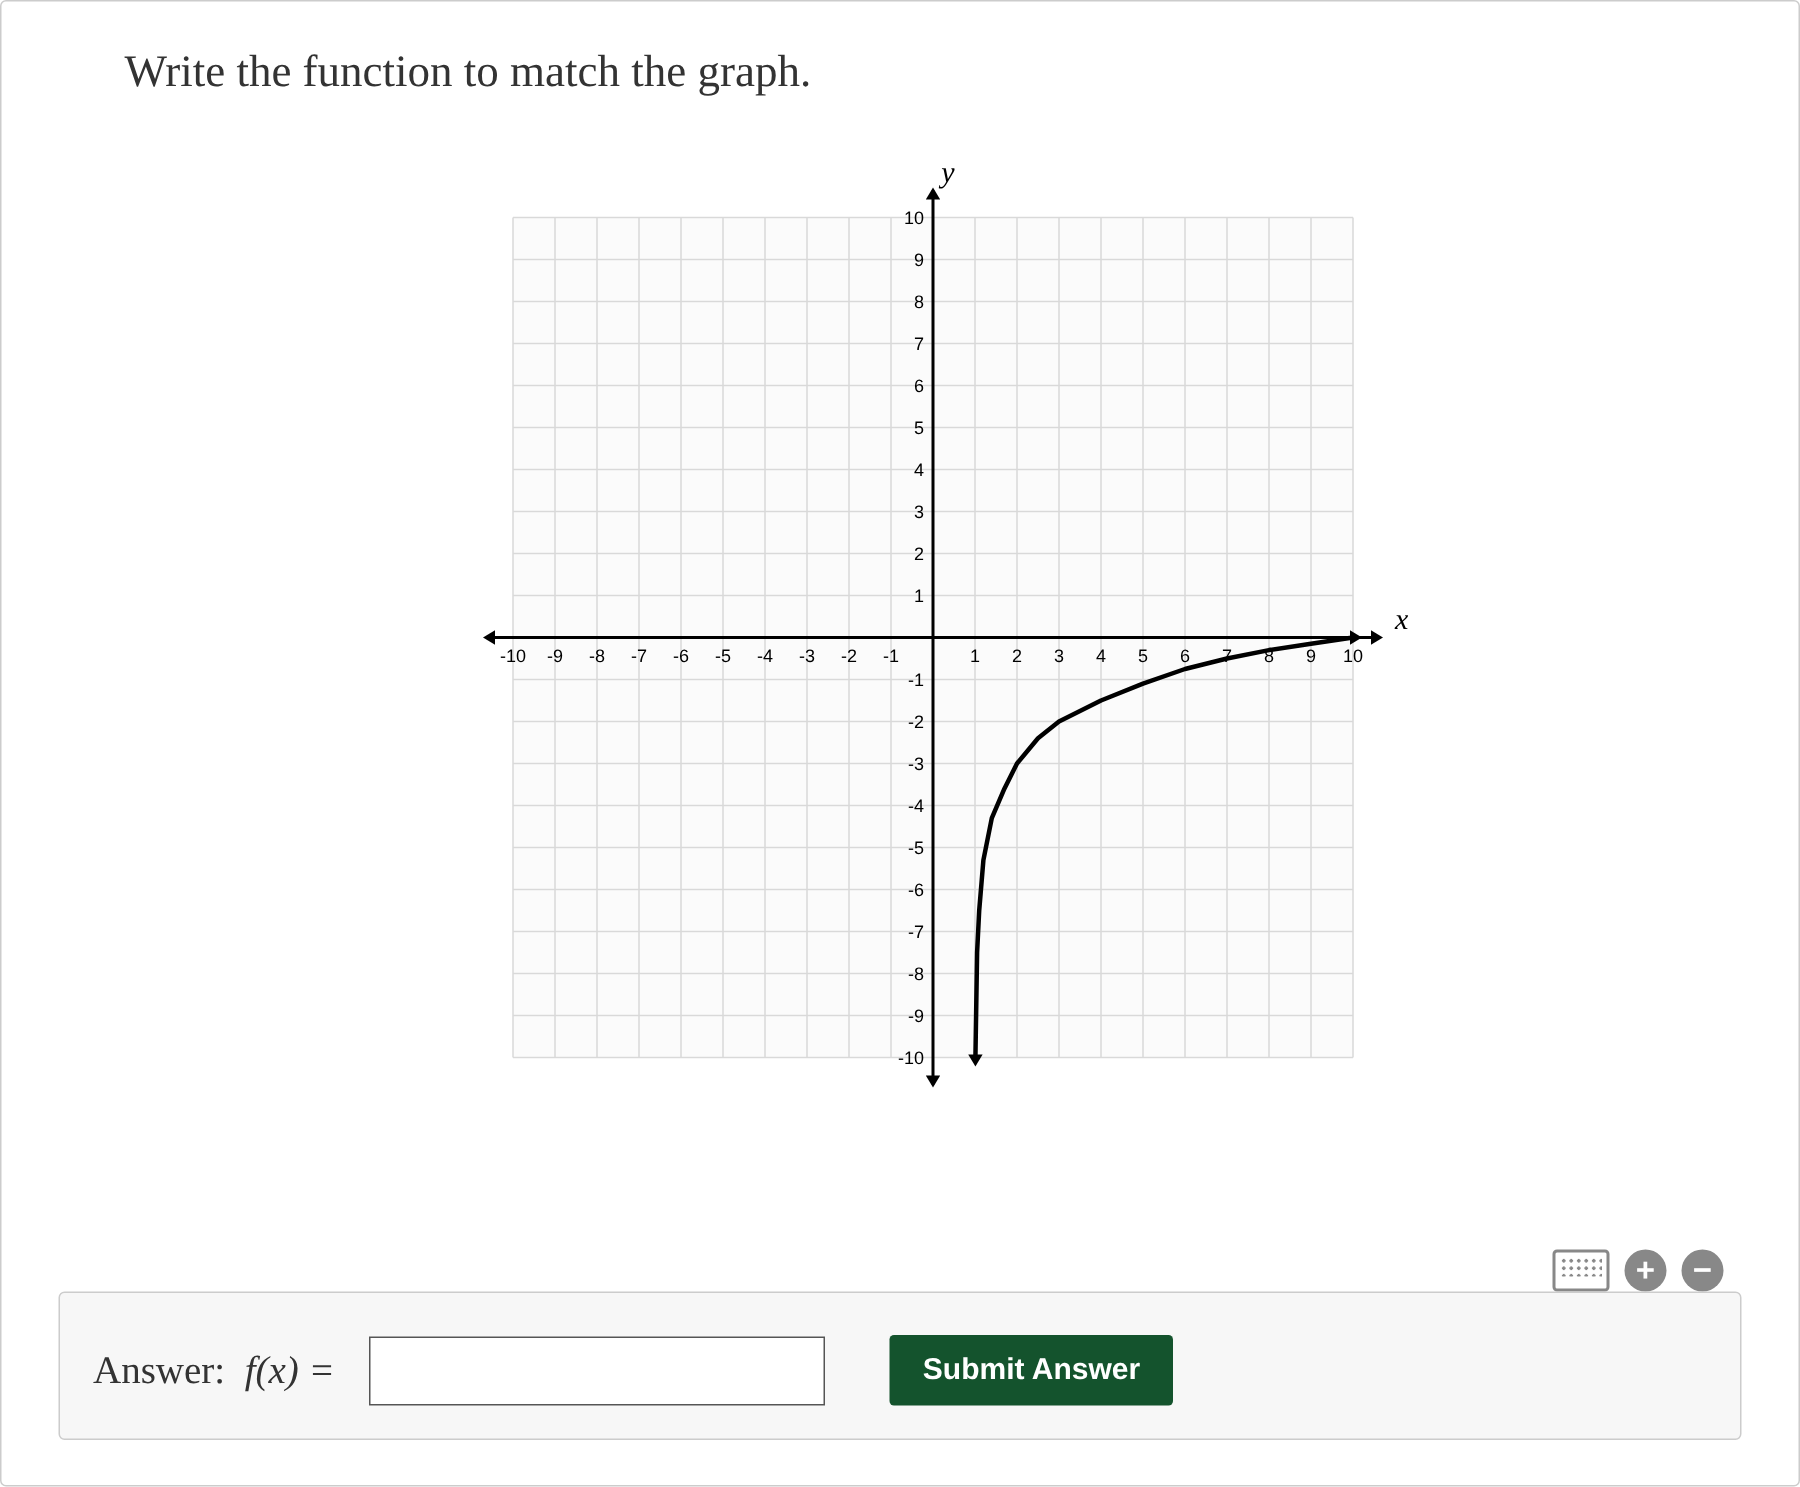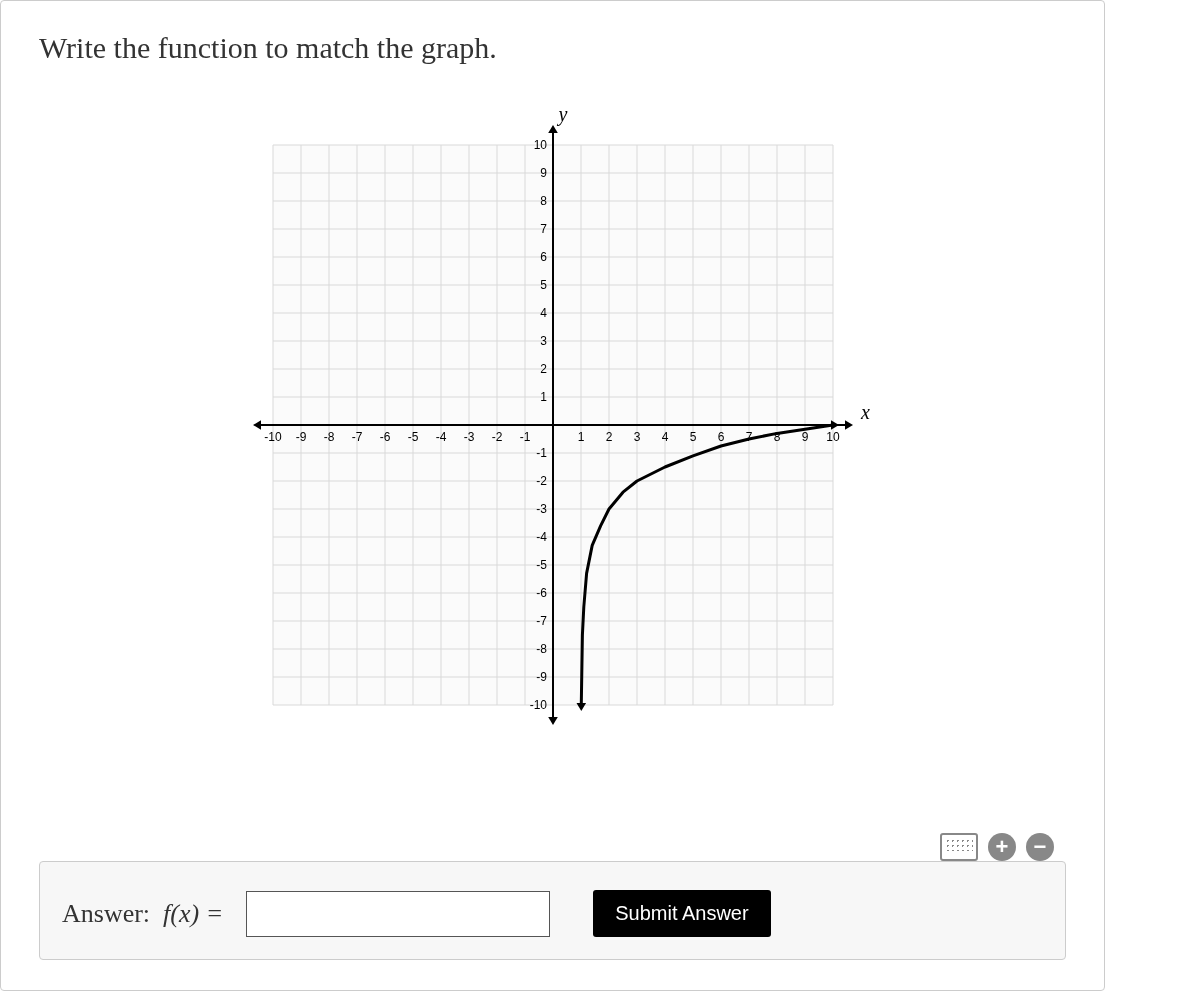--- a/index.html
+++ b/index.html
@@ -3,26 +3,27 @@
 <meta charset="utf-8">
 <style>
   body {
     margin: 0;
     padding: 0;
     font-family: Georgia, 'Times New Roman', serif;
     background: #fff;
     color: #333;
   }
   .container {
-    width: 1105px;
+    width: 1200px;
     height: 991px;
     position: relative;
     box-sizing: border-box;
     border: 1px solid #ccc;
     border-radius: 4px;
+    padding-left: 44px;
   }
   .title {
     font-size: 30px;
     padding: 30px 38px 10px 38px;
     color: #333;
   }
   .chart-area {
     position: relative;
     width: 640px;
     height: 640px;
@@ -53,28 +54,29 @@
   .answer-input {
     width: 290px;
     height: 40px;
     font-size: 20px;
     border: 1px solid #555;
     padding: 2px 6px;
     background: #fff;
   }
   .submit-btn {
     margin-left: 20px;
-    background: #000000;
+    background: #14532d;
     color: #fff;
     border: none;
     font-size: 20px;
     padding: 12px 22px;
     border-radius: 3px;
     font-family: Arial, sans-serif;
     cursor: pointer;
+    font-weight: bold;
   }
   .icon-row {
     position: absolute;
     right: 50px;
     top: 832px;
     display: flex;
     align-items: center;
     gap: 10px;
   }
   .icon-row .kb {

